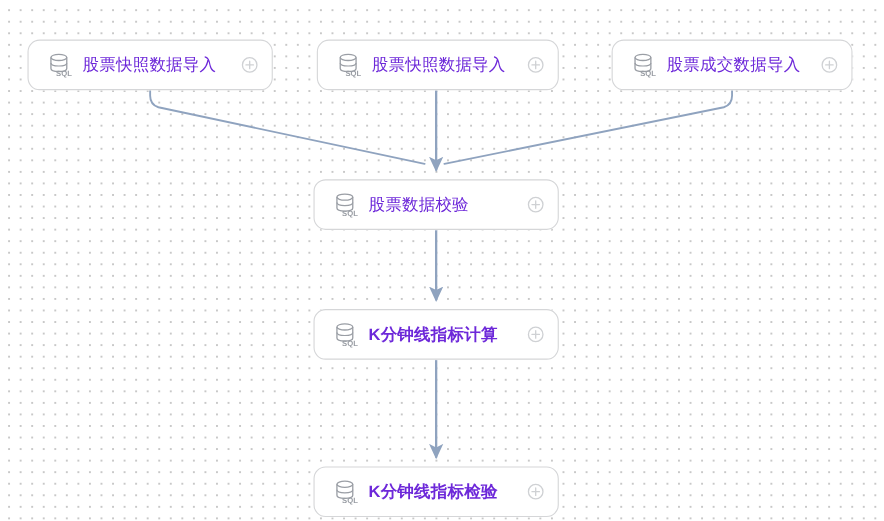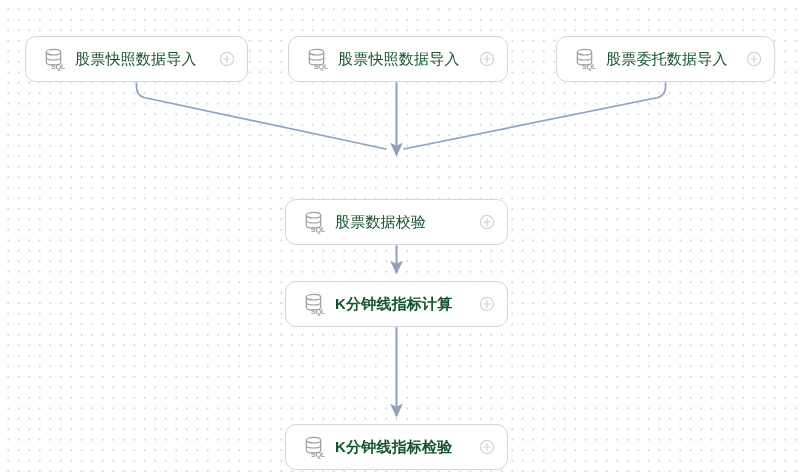--- a/index.html
+++ b/index.html
@@ -39,21 +39,21 @@
   .node-icon {
     flex: 0 0 auto;
     width: 26px;
     height: 26px;
     margin-right: 9px;
     display: block;
   }
   .node-label {
     flex: 1 1 auto;
     font-size: 15px;
-    color: #14532d;
+    color: #6d28d9;
     letter-spacing: 0.2px;
     white-space: nowrap;
     overflow: hidden;
   }
   .node-label.bold {
     font-weight: bold;
   }
   .node-plus {
     flex: 0 0 auto;
     width: 16px;
@@ -113,28 +113,28 @@
     </svg>
   </div>
 
   <div class="node" style="left:556px; top:36px; width:219px; height:46px;">
     <svg class="node-icon" viewBox="0 0 26 26" xmlns="http://www.w3.org/2000/svg">
       <ellipse cx="13.5" cy="6.2" rx="7.2" ry="2.8" fill="none" stroke="#9a9ea5" stroke-width="1.2"></ellipse>
       <path d="M 6.3 6.2 L 6.3 16.2 Q 6.3 19 13.5 19 Q 20.7 19 20.7 16.2 L 20.7 6.2" fill="none" stroke="#9a9ea5" stroke-width="1.2"></path>
       <path d="M 6.3 11.2 Q 6.3 14 13.5 14 Q 20.7 14 20.7 11.2" fill="none" stroke="#9a9ea5" stroke-width="1.1"></path>
       <text x="11" y="23.4" font-family="'Liberation Sans', sans-serif" font-size="7" font-weight="bold" fill="#9a9ea5">SQL</text>
     </svg>
-    <span class="node-label">股票委托数据导入</span>
+    <span class="node-label">股票成交数据导入</span>
     <svg class="node-plus" viewBox="0 0 16 16" xmlns="http://www.w3.org/2000/svg">
       <circle cx="8" cy="8" r="6.6" fill="none" stroke="#cfd1d4" stroke-width="1.2"></circle>
       <path d="M 8 4.6 L 8 11.4 M 4.6 8 L 11.4 8" stroke="#cfd1d4" stroke-width="1.2" stroke-linecap="round"></path>
     </svg>
   </div>
 
-  <div class="node" style="left:285px; top:163px; width:223px; height:46px;margin-top:36px;">
+  <div class="node" style="left:285px; top:163px; width:223px; height:46px;">
     <svg class="node-icon" viewBox="0 0 26 26" xmlns="http://www.w3.org/2000/svg">
       <ellipse cx="13.5" cy="6.2" rx="7.2" ry="2.8" fill="none" stroke="#9a9ea5" stroke-width="1.2"></ellipse>
       <path d="M 6.3 6.2 L 6.3 16.2 Q 6.3 19 13.5 19 Q 20.7 19 20.7 16.2 L 20.7 6.2" fill="none" stroke="#9a9ea5" stroke-width="1.2"></path>
       <path d="M 6.3 11.2 Q 6.3 14 13.5 14 Q 20.7 14 20.7 11.2" fill="none" stroke="#9a9ea5" stroke-width="1.1"></path>
       <text x="11" y="23.4" font-family="'Liberation Sans', sans-serif" font-size="7" font-weight="bold" fill="#9a9ea5">SQL</text>
     </svg>
     <span class="node-label">股票数据校验</span>
     <svg class="node-plus" viewBox="0 0 16 16" xmlns="http://www.w3.org/2000/svg">
       <circle cx="8" cy="8" r="6.6" fill="none" stroke="#cfd1d4" stroke-width="1.2"></circle>
       <path d="M 8 4.6 L 8 11.4 M 4.6 8 L 11.4 8" stroke="#cfd1d4" stroke-width="1.2" stroke-linecap="round"></path>

